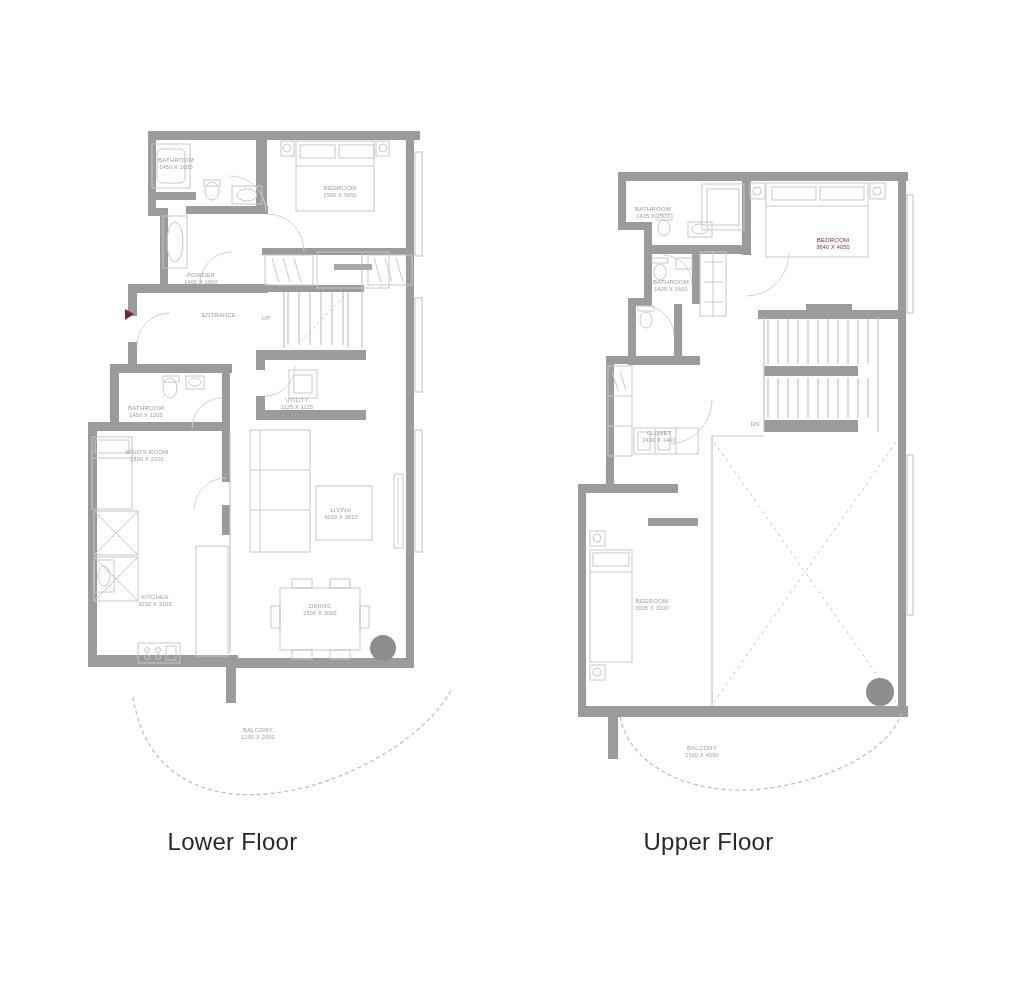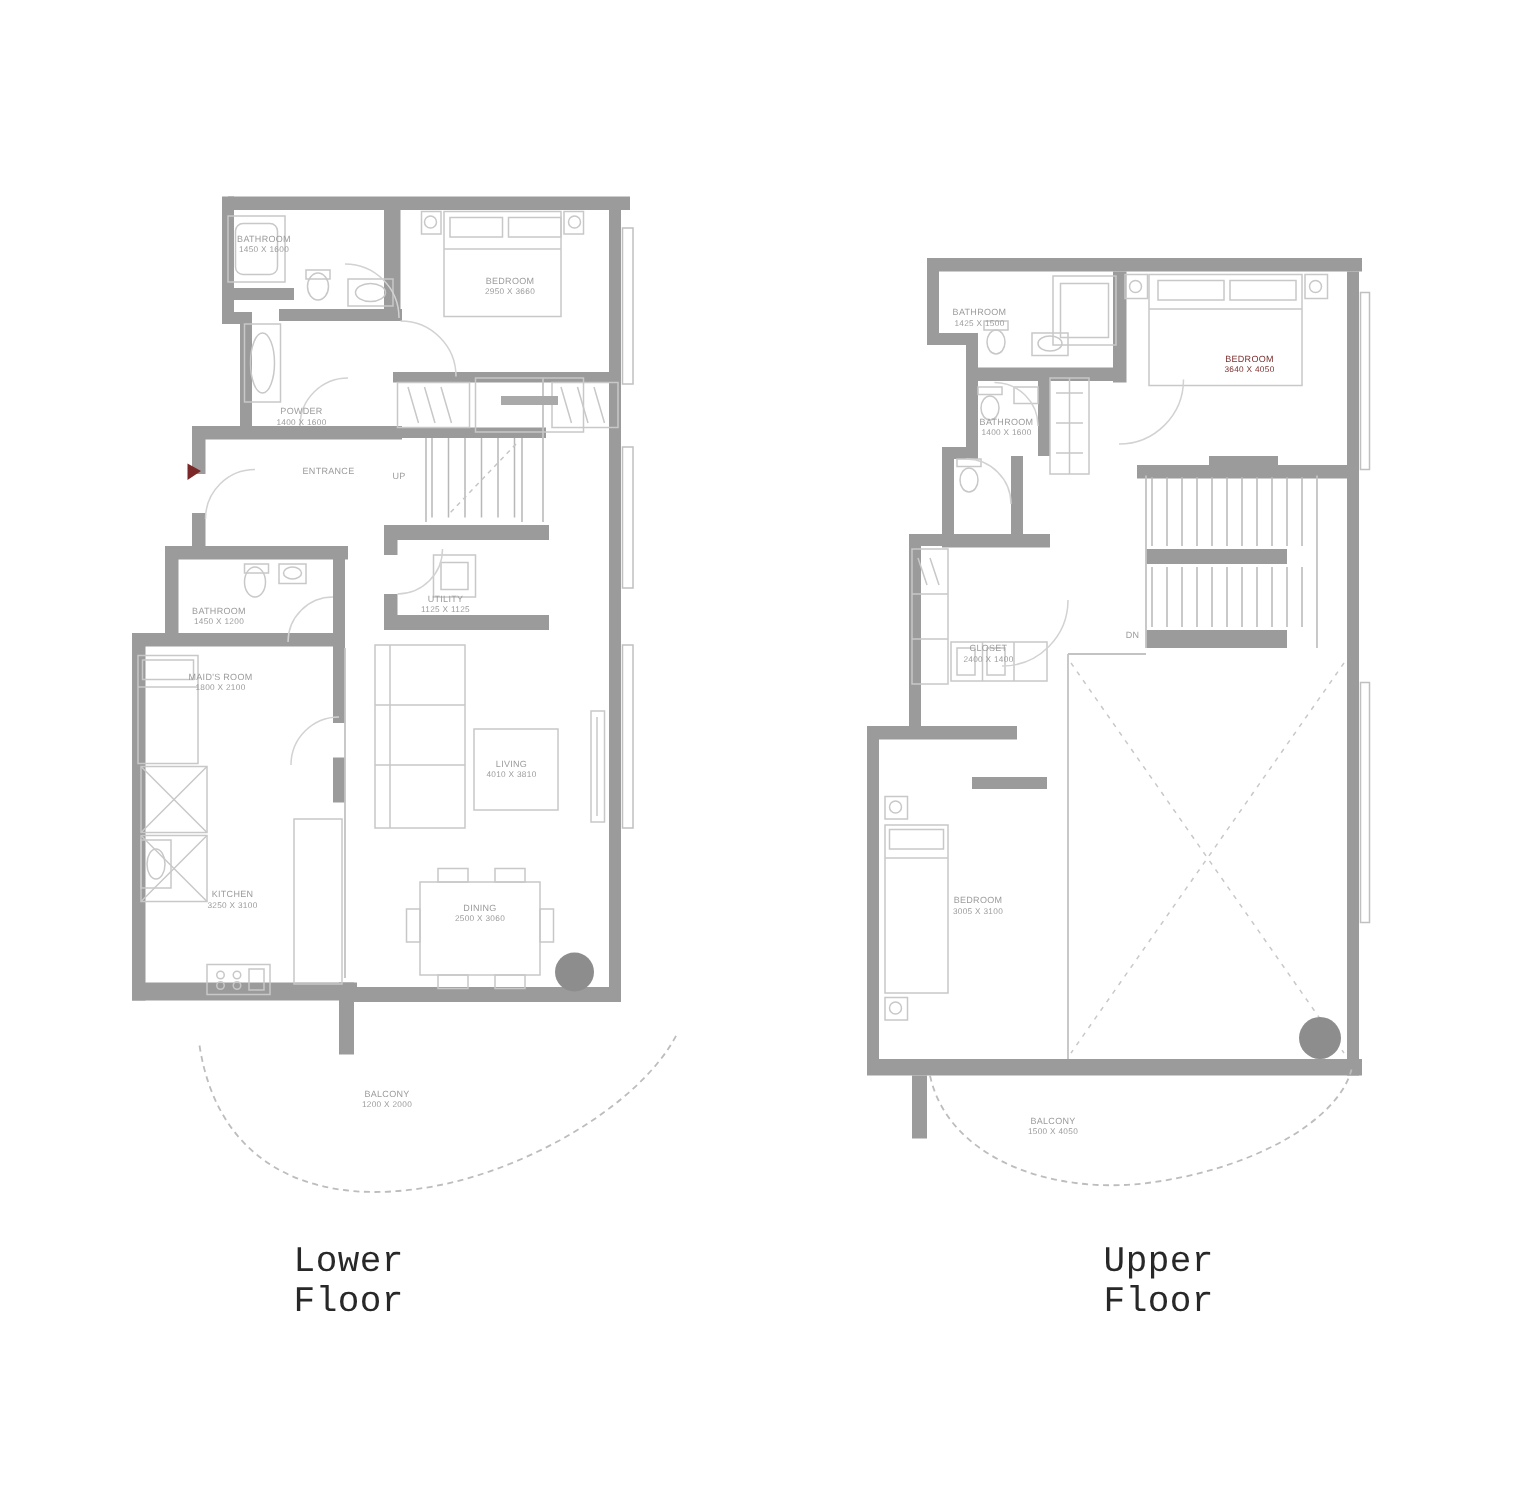--- a/index.html
+++ b/index.html
@@ -3,21 +3,21 @@
 <meta charset="utf-8">
 <style>
   html,body{margin:0;padding:0;background:#ffffff;}
   body{width:1024px;height:1006px;position:relative;font-family:"Liberation Sans",sans-serif;}
   .stage{position:absolute;left:0;top:0;width:1024px;height:1006px;background:#ffffff;overflow:hidden;}
   svg.plan{position:absolute;left:0;top:0;}
   .rlbl{position:absolute;color:#9c9c9c;text-align:center;line-height:1.35;letter-spacing:.2px;white-space:nowrap;text-transform:uppercase;}
   .rlbl .nm{display:block;font-size:6px;}
   .rlbl .dm{display:block;font-size:5.5px;}
   .rlbl.accent{color:#7c2f2f;}
-  .caption{position:absolute;font-size:24px;color:#282828;letter-spacing:.3px;text-align:center;font-family:Liberation Mono, monospace;}
+  .caption{position:absolute;font-size:24px;color:#282828;letter-spacing:.3px;text-align:center;}
 </style>
 </head>
 <body>
 
 <div class="stage">
 
 <svg class="plan" width="1024" height="1006" viewBox="0 0 1024 1006">
 
   <g>
 
@@ -381,15 +381,15 @@
 </div>
 <div class="rlbl" style="left:667px;top:744px;width:70px;">
   <span class="nm">BALCONY</span>
   <span class="dm">1500 X 4050</span>
 </div>
 <div class="rlbl" style="left:744px;top:420px;width:22px;">
   <span class="nm">DN</span>
 </div>
 
 <div class="caption" style="left:160px;top:828px;width:145px;">Lower Floor</div>
-<div class="caption" style="left:700px;top:828px;width:145px;">Upper Floor</div>
+<div class="caption" style="left:636px;top:828px;width:145px;">Upper Floor</div>
 
 </div>
 
 </body></html>

